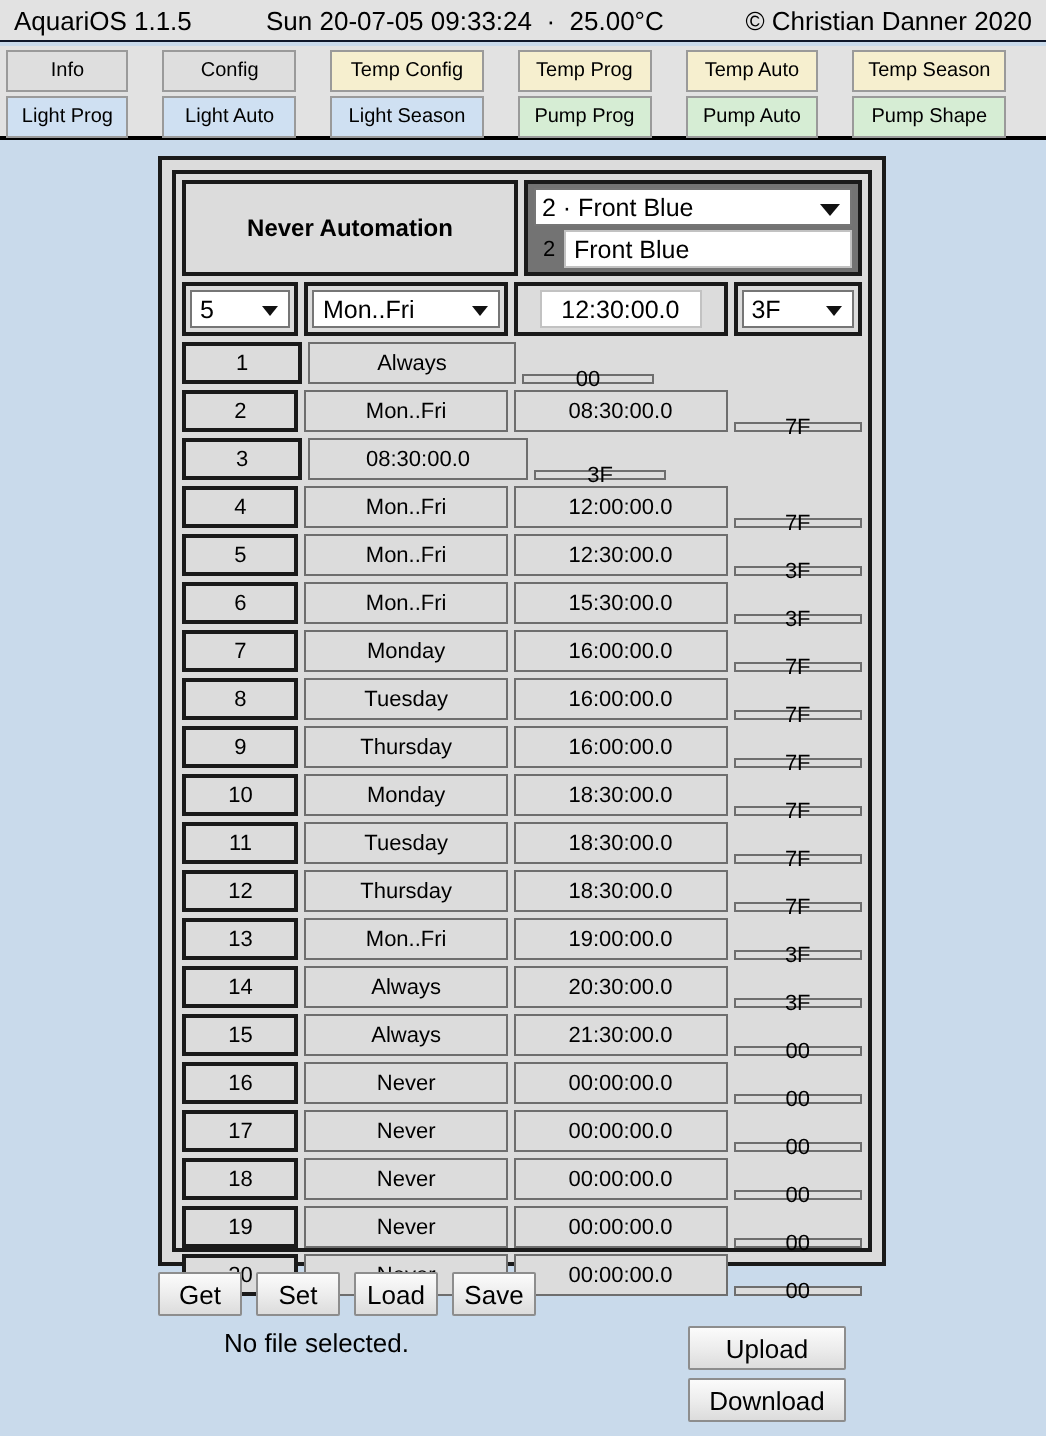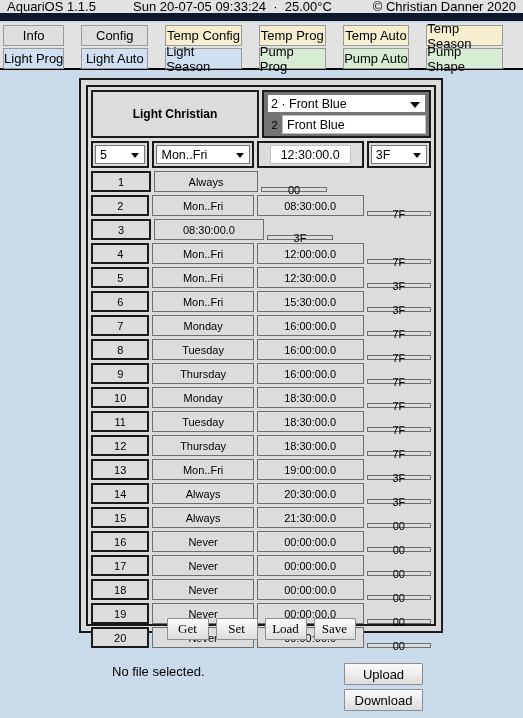--- a/index.html
+++ b/index.html
@@ -13,21 +13,21 @@
     font-family: "Liberation Sans", sans-serif;
     font-size: 12px;
     color: #000;
   }
 
   
   #titlebar {
     position: absolute; left: 0; top: 0;
     width: 523px; height: 21px;
     background: #e2e2e2;
-    border-bottom: 8px solid #0f172a;
+    border-bottom: 1px solid #0f172a;
     display: flex; align-items: center;
     font-size: 13px;
   }
   #titlebar .tb-left   { position: absolute; left: 7px; }
   #titlebar .tb-center { position: absolute; left: 133px; white-space: pre; }
   #titlebar .tb-right  { position: absolute; right: 7px; }
 
   
   #navbar {
     position: absolute; left: 0; top: 23px;
@@ -35,21 +35,21 @@
     border-bottom: 2px solid #000;
     background: #e2e2e2;
     padding: 2px 3px;
   }
   .navrow { display: flex; height: 21px; margin-bottom: 2px; }
   .tab {
     height: 21px;
     border: 1px solid #9a9a9a;
     margin-right: 17px;
     display: flex; align-items: center; justify-content: center;
-    font-size: 13px;
+    font-size: 10px;
     cursor: pointer;
     background: #dedede;
   }
   .tab.gray   { background: #dedede; }
   .tab.blue   { background: #cfe0f2; }
   .tab.yellow { background: #f6efcf; }
   .tab.green  { background: #d6edd4; }
   .tab.w1 { width: 80px; }
   .tab.w2 { width: 87px; }
   .tab.w3 { width: 100px; }
@@ -157,23 +157,23 @@
   .row .c-pwr { margin-right: 0 !important; margin-top: 16px; }
 
   
   .btn {
     border: 1px solid #8d8d8d;
     background: linear-gradient(to bottom, #fbfbfb 0%, #ededed 50%, #dcdcdc 100%);
     display: flex; align-items: center; justify-content: center;
     font-size: 13px; height: 22px; cursor: pointer; border-radius: 1px;
   }
   #btnrow1 {
-    position: absolute; left: 79px; top: 618px;
+    position: absolute; left: 79px; top: 636px;
     width: 364px; height: 24px;
-    display: flex; justify-content: center; gap: 7px; font-family: Liberation Serif, serif;
+    display: flex; justify-content: flex-start; gap: 7px;
   }
   #btnrow1 .btn { width: 42px; }
   #fileRow {
     position: absolute; left: 104px; top: 664px;
     display: flex; align-items: center;
   }
   #fileRow .btn { width: 72px; }
   #fileRow .fname { margin-left: 8px; font-size: 13px; }
   #btnUpload   { position: absolute; left: 344px; top: 663px; width: 79px; }
   #btnDownload { position: absolute; left: 344px; top: 689px; width: 79px; }
@@ -227,21 +227,21 @@
       <div class="tab green w3">
         <span>Pump Shape</span>
       </div>
     </div>
 </div>
 
 <div id="panel">
   <div id="panelInner">
 
     <div class="hdrRow">
-      <div class="titleBox">Light Christian</div>
+      <div class="titleBox">Never Automation</div>
       <div class="selBox">
         <div class="selTop">
           <span>2 · Front Blue</span>
           <span class="caret"></span>
         </div>
         <div class="selBot">
           <span class="idx">2</span>
           <span class="nameInput">Front Blue</span>
         </div>
       </div>

